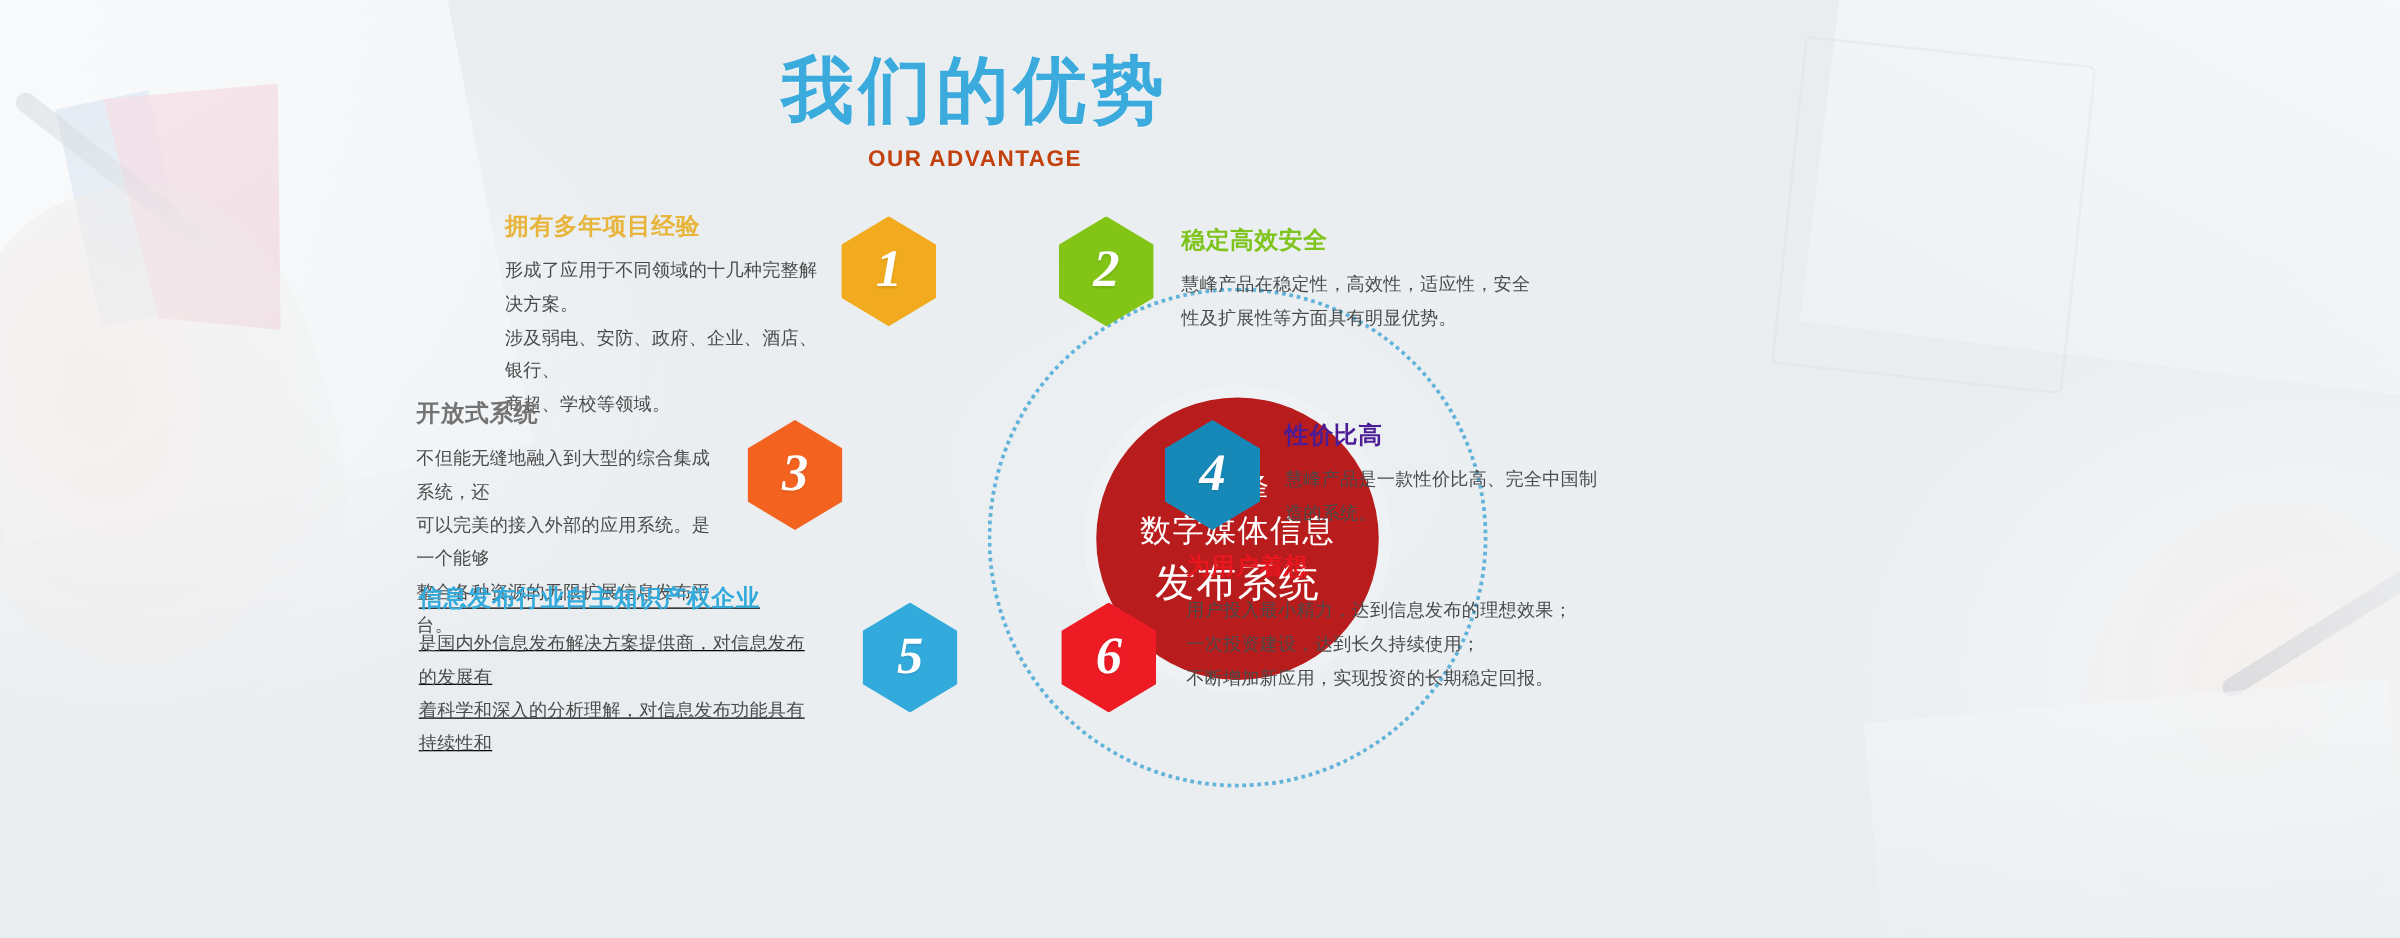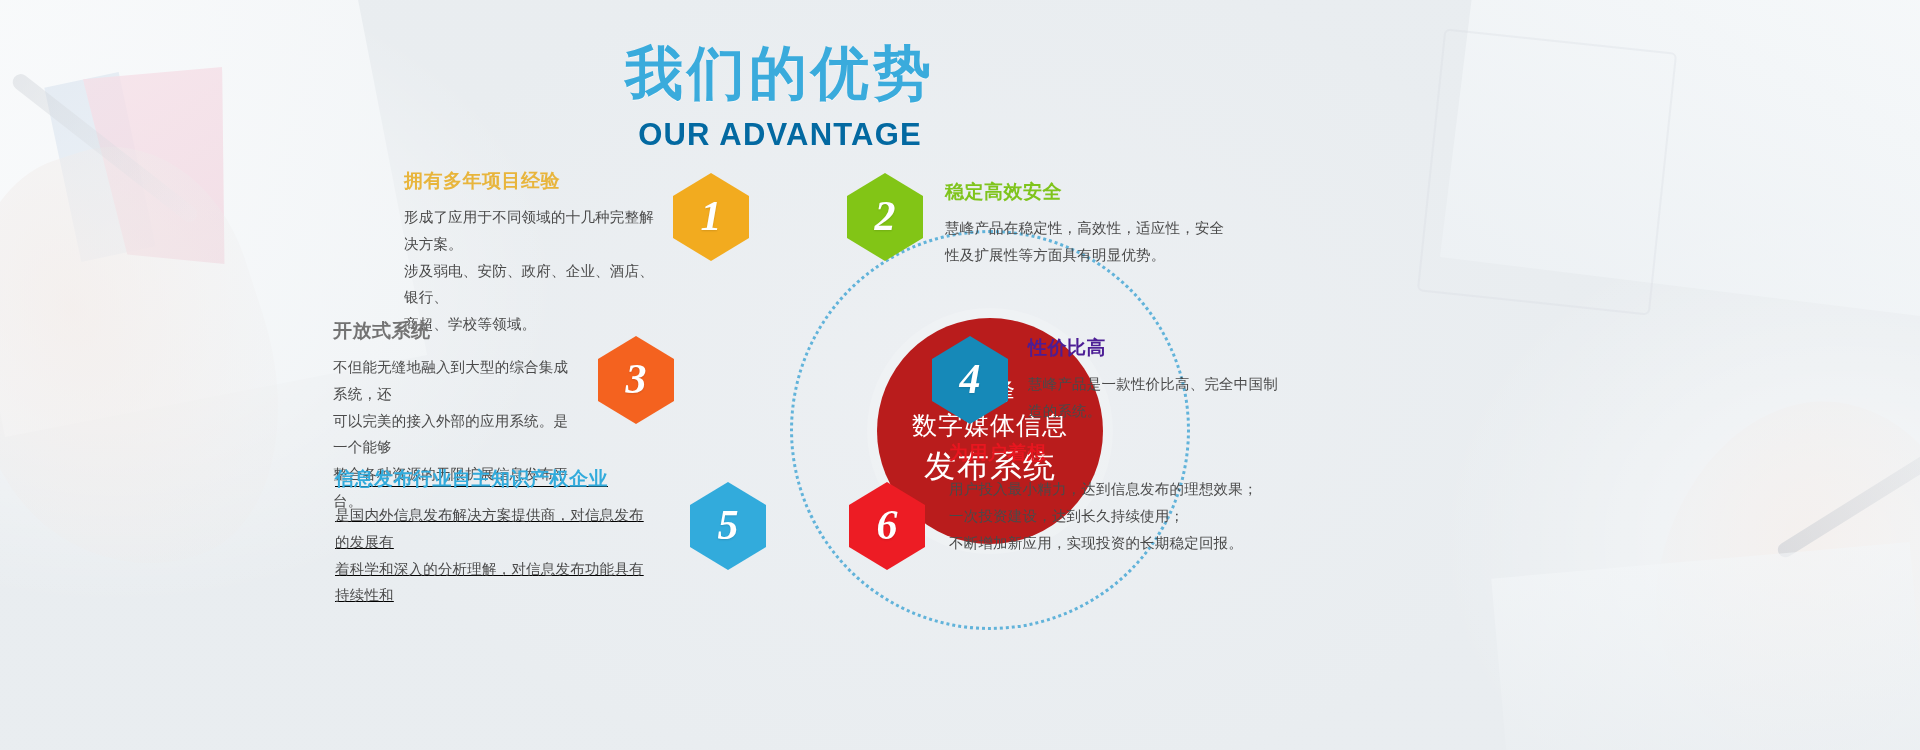--- a/index.html
+++ b/index.html
@@ -79,21 +79,21 @@
   }
 
   
   .header{position:absolute;left:0;top:40px;width:1560px;text-align:center;}
   .title-cn{
     font-size:58px;font-weight:bold;color:#3aabdc;letter-spacing:4px;
     line-height:1.15;margin:0;
     text-shadow:0 1px 0 rgba(255,255,255,.5);
   }
   .title-en{
-    font-size:31px;font-weight:bold;color:#0369a1;letter-spacing:1.2px;
+    font-size:18px;font-weight:bold;color:#c2410c;letter-spacing:1.2px;
     margin:10px 0 0 0;
   }
 
   
   .diagram{position:absolute;left:0;top:0;width:1920px;height:750px;}
   .dotted-ring{
     position:absolute;left:790px;top:230px;width:400px;height:400px;
     border-radius:50%;
     border:3px dotted #4aa9d6;
     opacity:.85;

